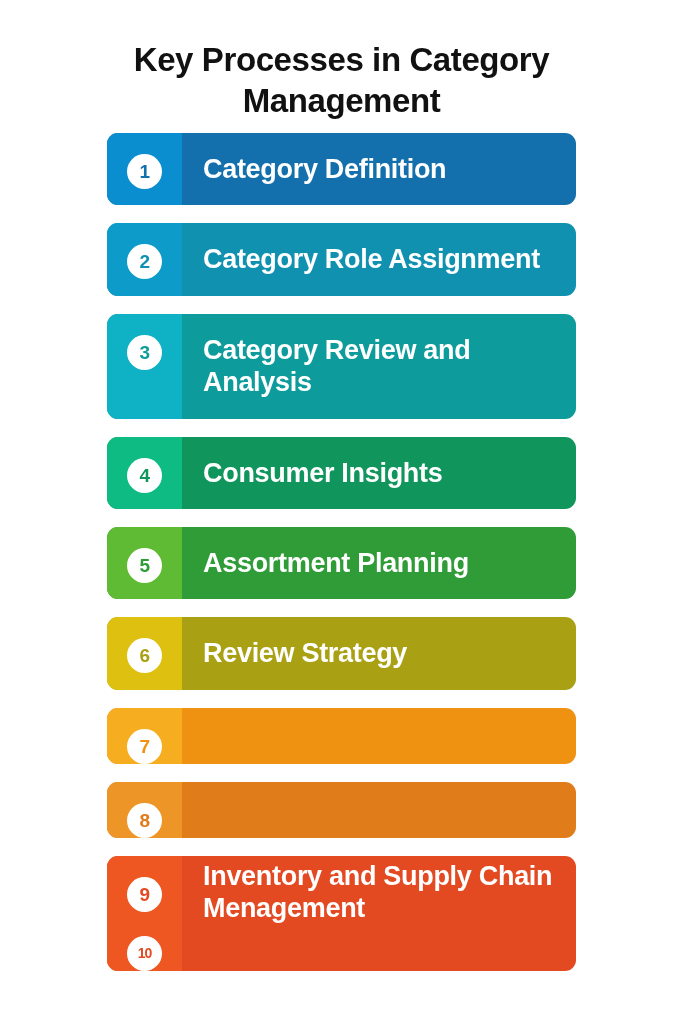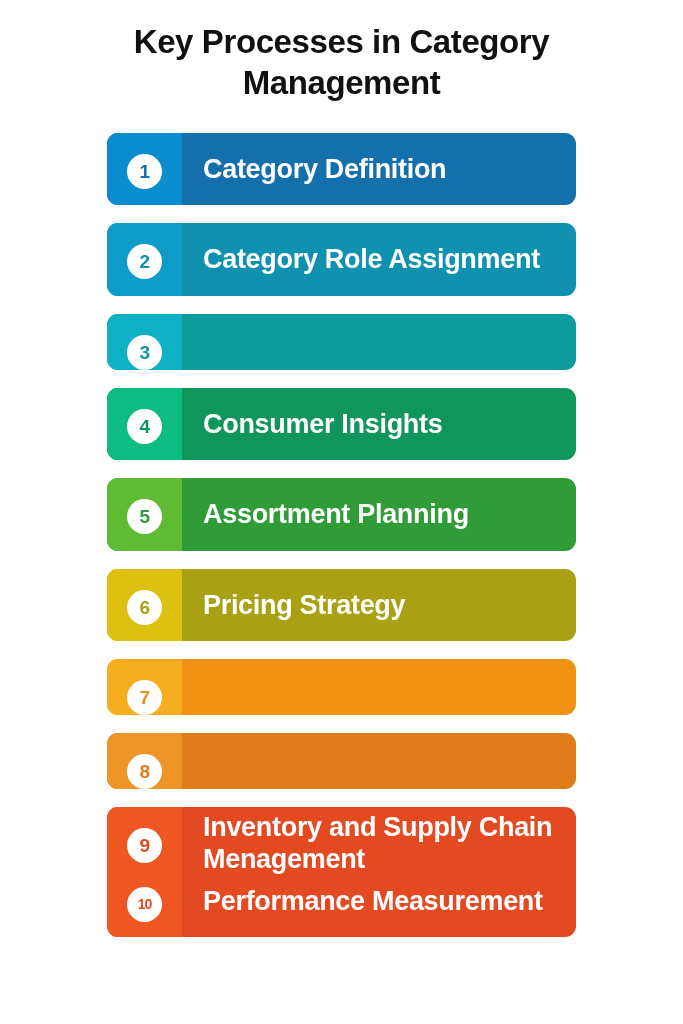--- a/index.html
+++ b/index.html
@@ -7,21 +7,21 @@
   html, body {
     width:683px; height:1024px;
     background:#ffffff;
     font-family:"Liberation Sans", sans-serif;
     overflow:hidden;
   }
   .page { position:relative; width:683px; height:1024px; background:#ffffff; }
 
   .title {
     position:absolute;
-    left:72px; top:22px;
+    left:72px; top:40px;
     width:539px;
     text-align:center;
     font-size:33px;
     line-height:1.24;
     font-weight:bold;
     color:#111111;
     letter-spacing:-0.4px;
   }
 
   .bars {
@@ -112,20 +112,24 @@
           <div class="num" style="color: rgb(17, 145, 176);">2</div>
         </div>
         <div class="bar-right">
           <div class="bar-label">Category Role Assignment</div>
         </div>
       </div>
       <div class="bar" style="background: rgb(13, 156, 155);">
         <div class="bar-left" style="background: rgb(15, 178, 196);">
           <div class="num" style="color: rgb(13, 156, 155);">3</div>
         </div>
+        <div class="bar-right">
+          <div class="bar-label">Category Review and
+Analysis</div>
+        </div>
       </div>
       <div class="bar" style="background: rgb(16, 150, 92);">
         <div class="bar-left" style="background: rgb(14, 187, 131);">
           <div class="num" style="color: rgb(16, 150, 92);">4</div>
         </div>
         <div class="bar-right">
           <div class="bar-label">Consumer Insights</div>
         </div>
       </div>
       <div class="bar" style="background: rgb(47, 156, 56);">
@@ -134,21 +138,21 @@
         </div>
         <div class="bar-right">
           <div class="bar-label">Assortment Planning</div>
         </div>
       </div>
       <div class="bar" style="background: rgb(169, 161, 19);">
         <div class="bar-left" style="background: rgb(221, 192, 16);">
           <div class="num" style="color: rgb(169, 161, 19);">6</div>
         </div>
         <div class="bar-right">
-          <div class="bar-label">Pricing Strategy</div>
+          <div class="bar-label">Review Strategy</div>
         </div>
       </div>
       <div class="bar" style="background: rgb(239, 146, 17);">
         <div class="bar-left" style="background: rgb(247, 173, 32);">
           <div class="num" style="color: rgb(239, 146, 17);">7</div>
         </div>
       </div>
       <div class="bar" style="background: rgb(224, 124, 25);">
         <div class="bar-left" style="background: rgb(238, 149, 39);">
           <div class="num" style="color: rgb(224, 124, 25);">8</div>
@@ -156,18 +160,17 @@
       </div>
       <div class="bar two-items" style="background: rgb(228, 74, 34);">
         <div class="bar-left" style="background: rgb(238, 87, 34);">
           <div class="num" style="color: rgb(228, 74, 34);">9</div>
           <div class="num wide" style="color: rgb(228, 74, 34);">10</div>
         </div>
         <div class="bar-right">
           <div class="bar-label">Inventory and Supply Chain
 Menagement</div>
           <div class="spacer-line"></div>
-          <div class="bar-label">Performance Measurement</div>
         </div>
       </div>
     </div>
 
 </div>
 
 </body></html>

